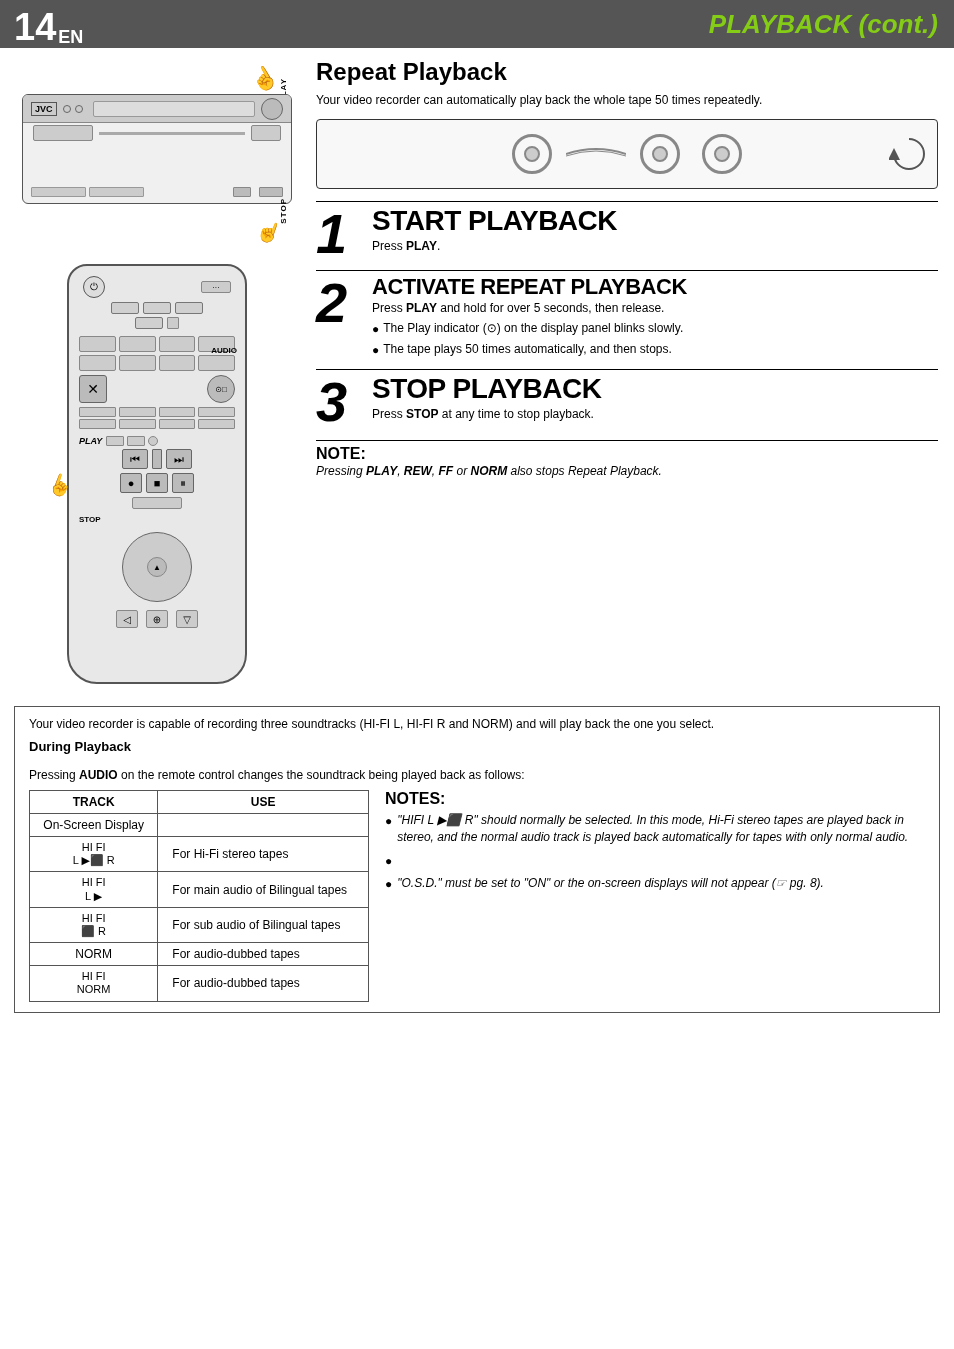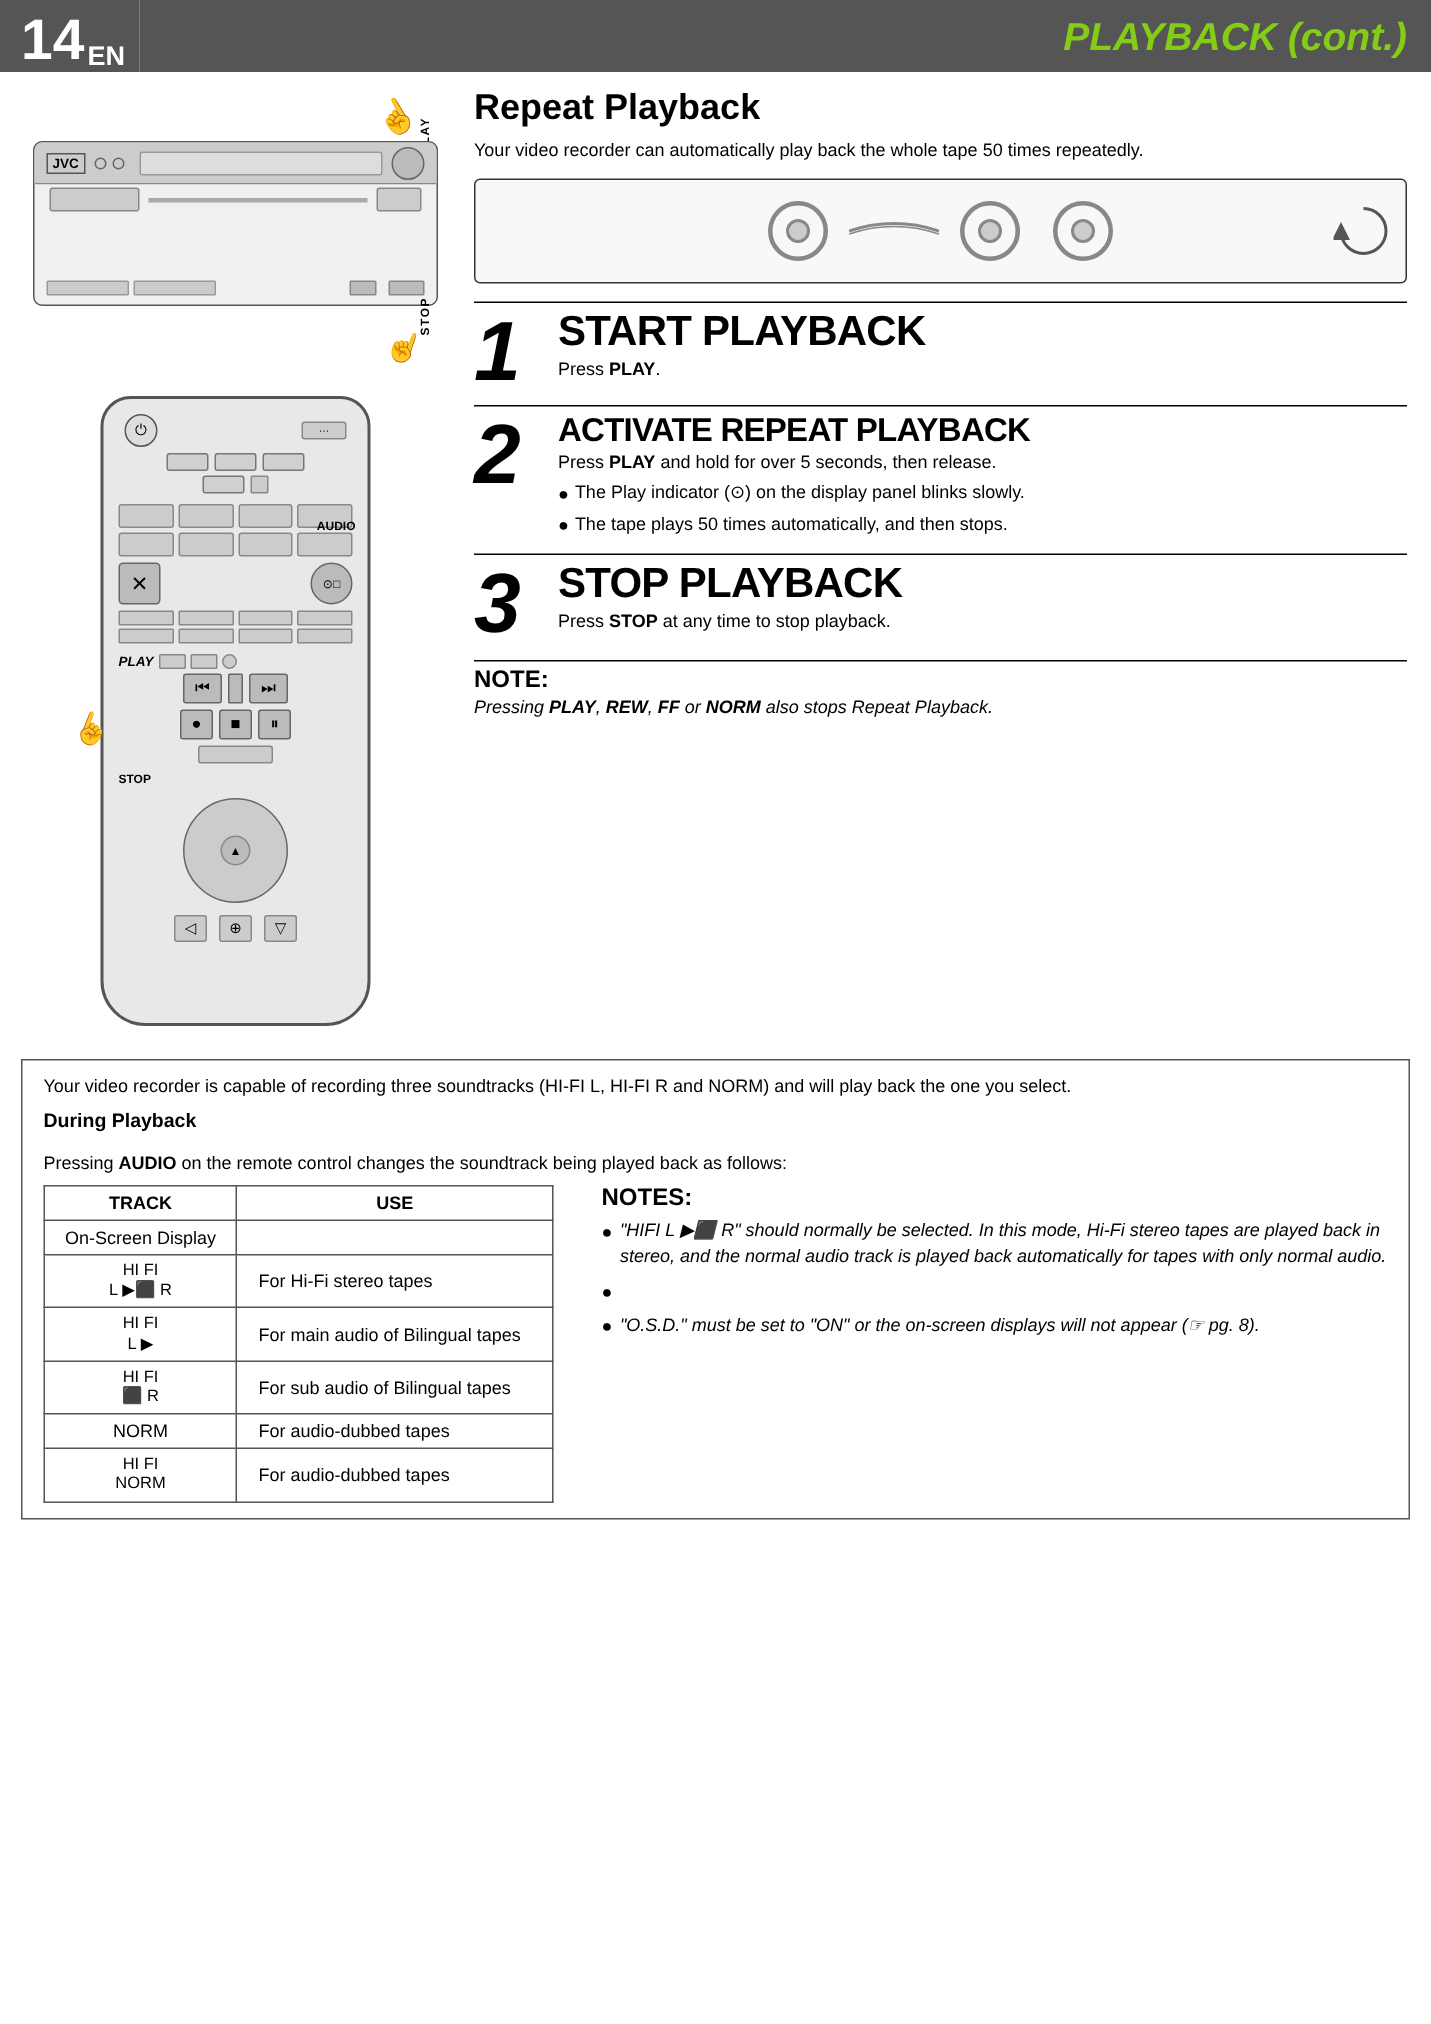--- a/index.html
+++ b/index.html
@@ -317,21 +317,21 @@
       margin-bottom: 14px;
     }
     .during-desc {
       font-size: 12px;
       margin-bottom: 8px;
     }
 
     
     .table-notes-row {
       display: flex;
-      gap: 32px;
+      gap: 16px;
       align-items: flex-start;
     }
 
     
     .track-table {
       border-collapse: collapse;
       font-size: 12px;
       min-width: 340px;
     }
     .track-table th {

